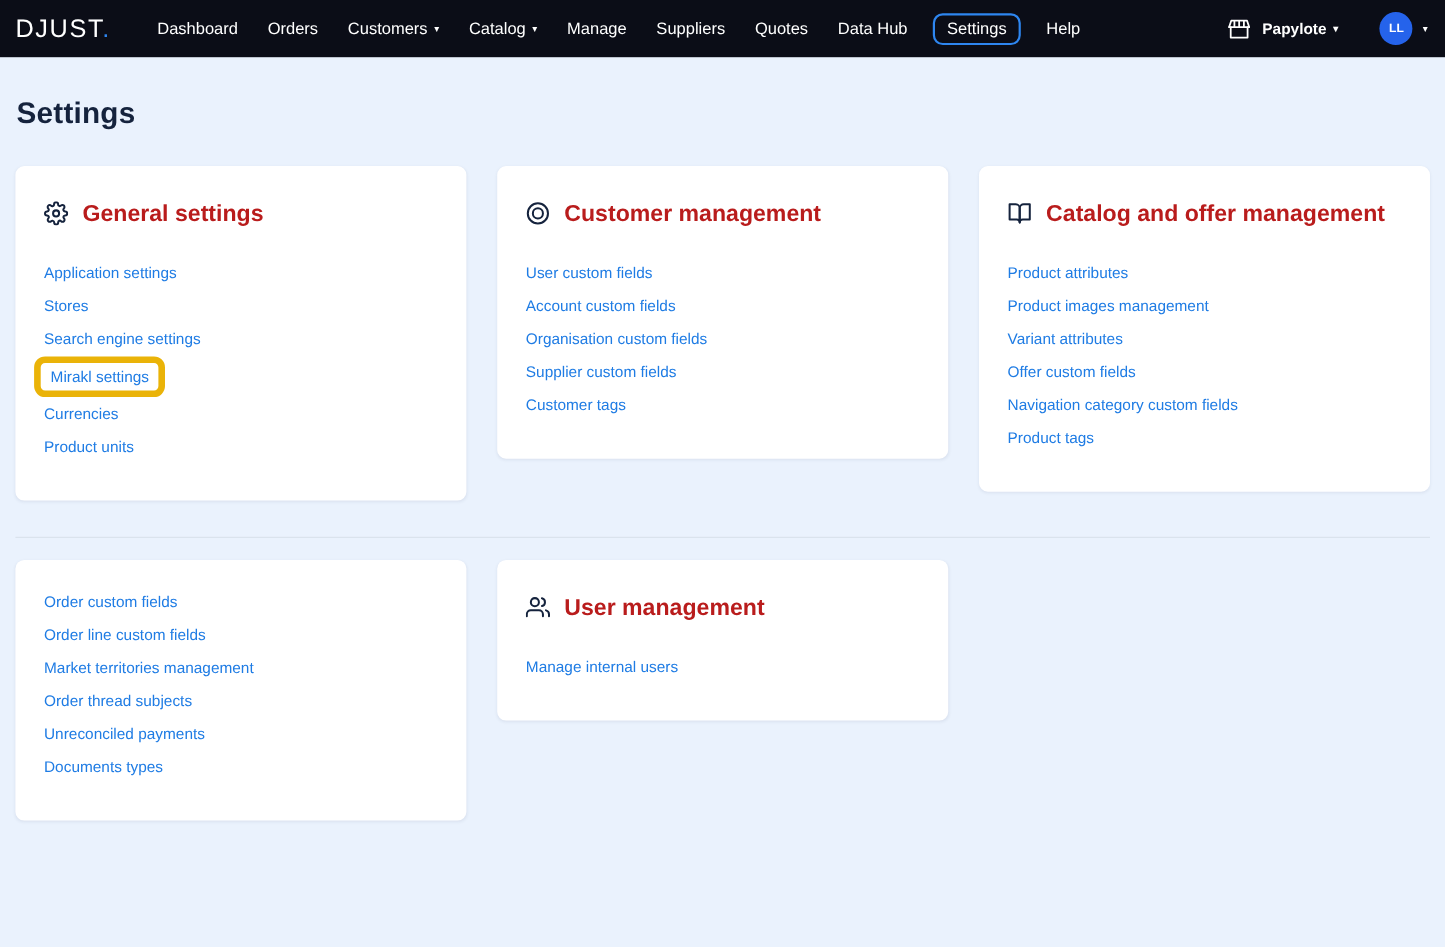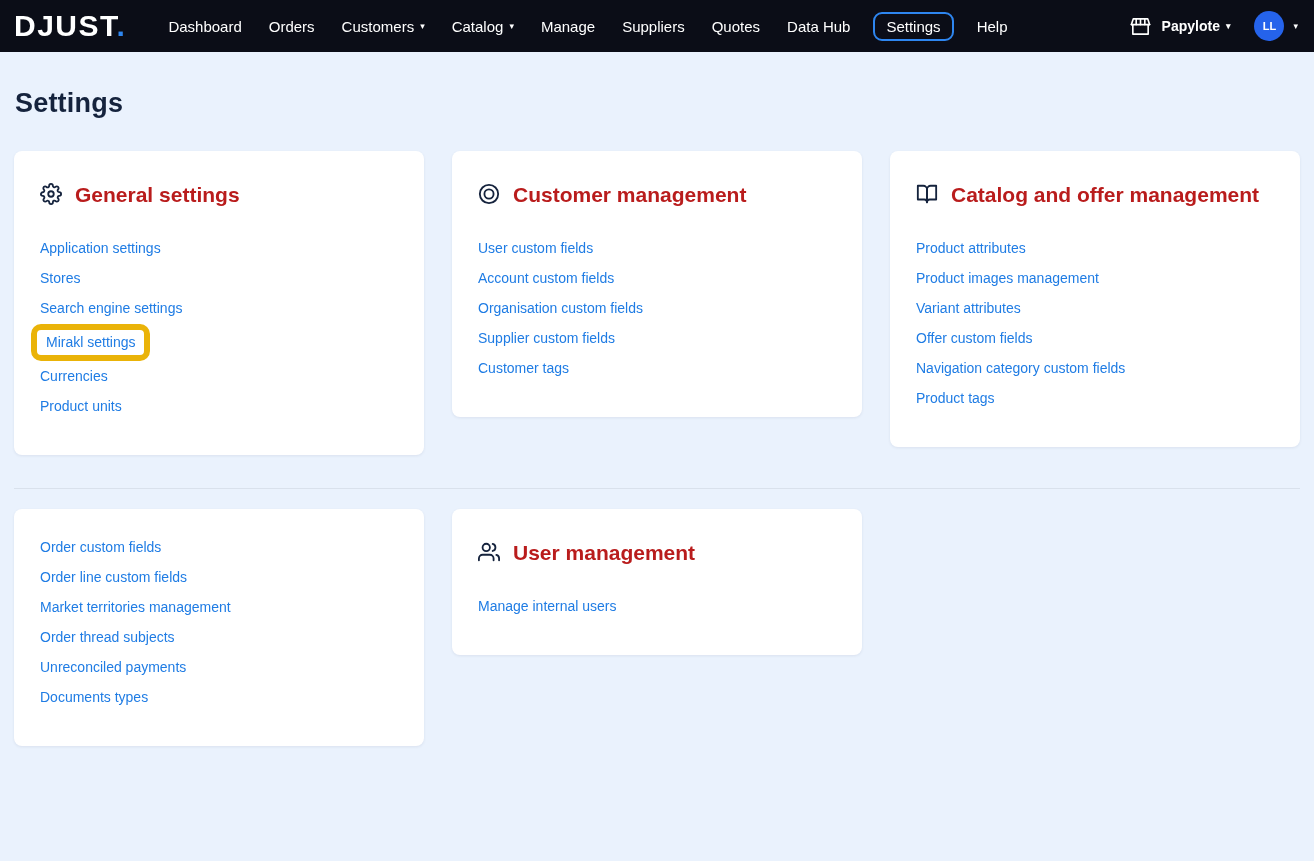--- a/index.html
+++ b/index.html
@@ -16,22 +16,22 @@
     height: 52px;
     background: #0b0d17;
     display: flex;
     align-items: center;
     justify-content: space-between;
     padding: 0 16px 0 14px;
   }
   .nav-left { display: flex; align-items: center; }
   .logo {
     color: #ffffff;
-    font-size: 30px;
-    font-weight: 700;
+    font-size: 23px;
+    font-weight: 400;
     letter-spacing: 1.5px;
     margin-right: 42px;
     white-space: nowrap;
   }
   .logo .dot { color: #2e86f0; }
   .nav-items { display: flex; align-items: center; gap: 27px; }
   .nav-item {
     color: #ffffff;
     font-size: 15px;
     font-weight: 500;
@@ -45,21 +45,21 @@
     border: 2px solid #2e86f0;
     border-radius: 9px;
     padding: 4px 11px;
     margin: -6px -4px;
   }
   .caret { font-size: 9px; color: #ffffff; line-height: 1; }
   .nav-right { display: flex; align-items: center; gap: 9px; }
   .store-icon-wrap { display: inline-flex; align-items: center; color: #ffffff; }
   .store-name {
     color: #ffffff; font-size: 14px; font-weight: 600;
-    display: inline-flex; align-items: center; gap: 6px; margin-right: 15px;
+    display: inline-flex; align-items: center; gap: 6px; margin-right: 29px;
   }
   .avatar {
     width: 30px; height: 30px; border-radius: 50%;
     background: #2563eb; color: #ffffff;
     font-size: 11px; font-weight: 700;
     display: flex; align-items: center; justify-content: center;
   }
 
   
   .page { padding: 0 14px; }

